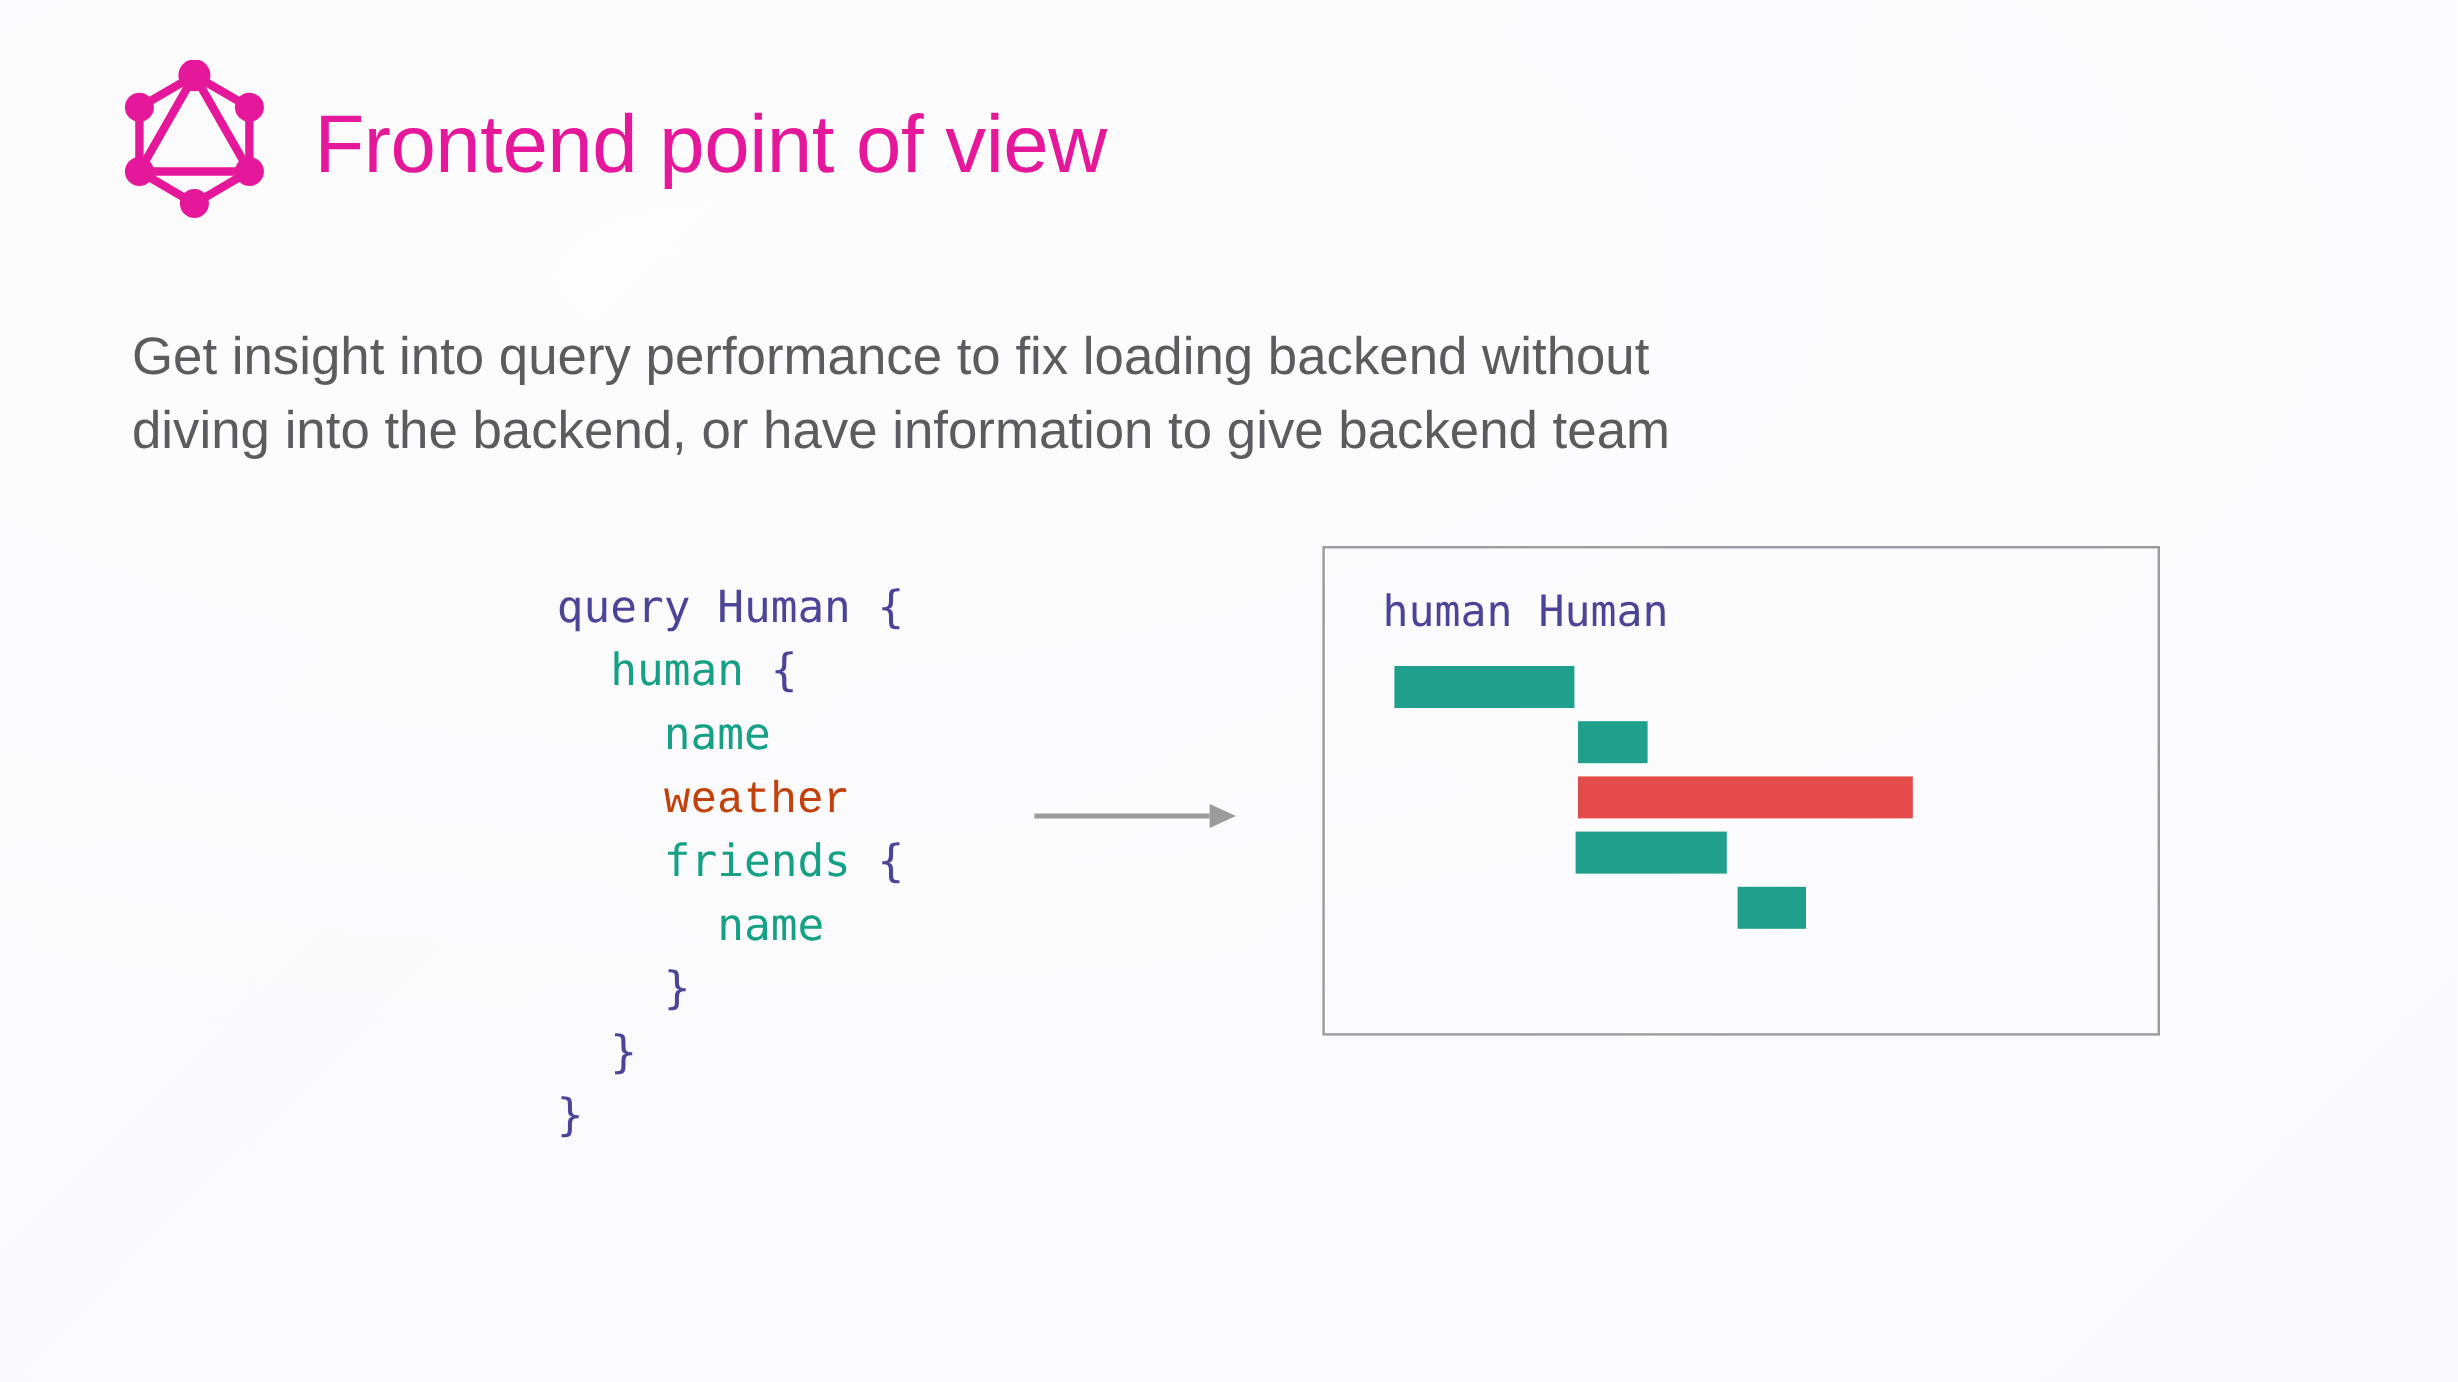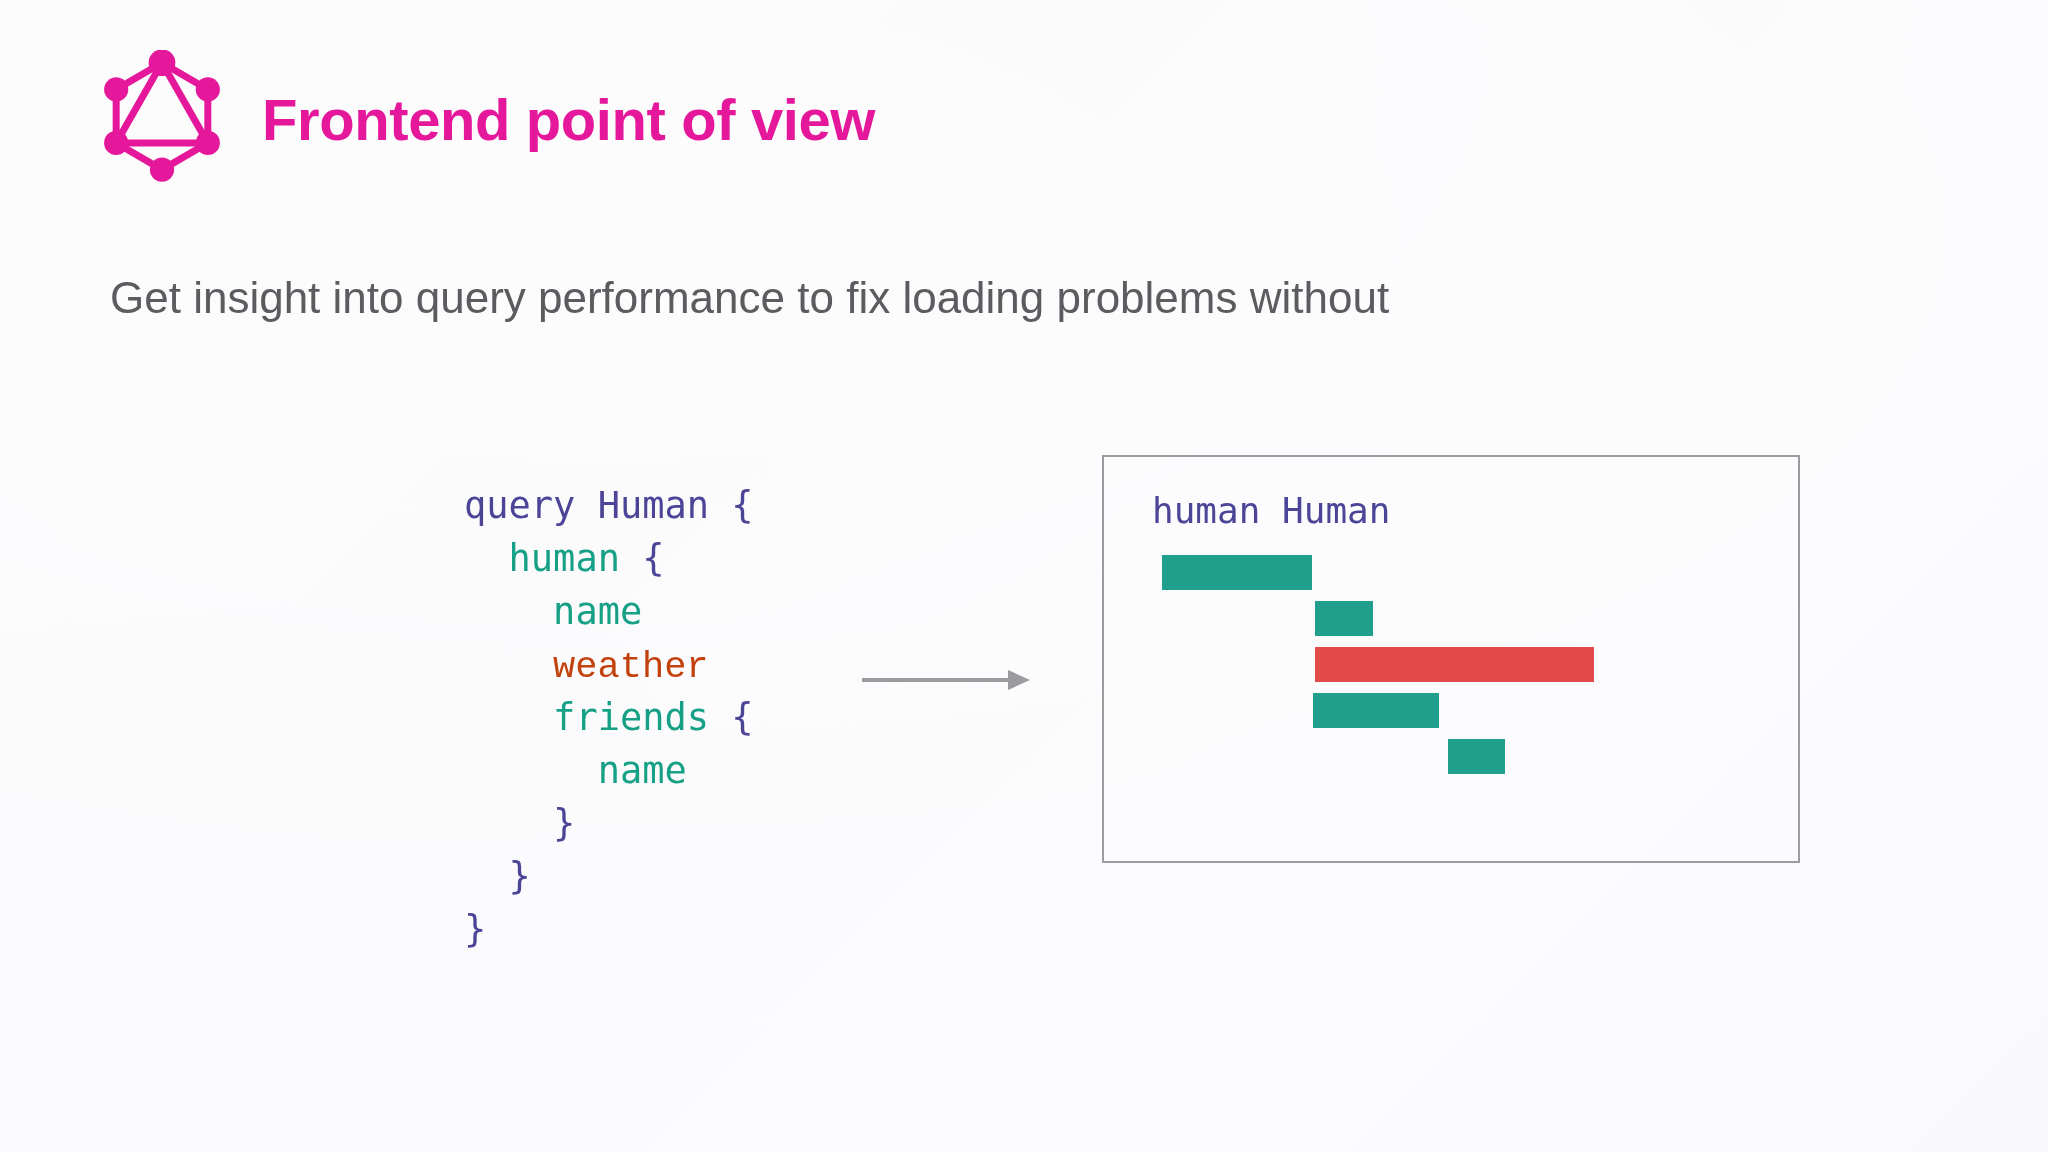--- a/index.html
+++ b/index.html
@@ -21,22 +21,22 @@
     position:absolute;
     left:98px; top:50px;
     display:flex;
     align-items:center;
     gap:36px;
   }
 
   #gql-logo { width:128px; height:140px; display:block; flex:none; }
 
   #page-title {
-    font-size:58px;
-    font-weight:bold;
+    font-size:68px;
+    font-weight:normal;
     letter-spacing:-0.4px;
     white-space:nowrap;
     line-height:1;
   }
 
   
   #subtitle {
     position:absolute;
     left:110px; top:268px;
     width:1560px;
@@ -133,21 +133,22 @@
       <circle cx="50" cy="94" r="9.5"></circle>
       <circle cx="14" cy="73" r="9.5"></circle>
       <circle cx="14" cy="31" r="9.5"></circle>
     </g>
   </svg>
 
   <h1 id="page-title" style="color: rgb(229, 24, 155);">Frontend point of view</h1>
 </div>
 
 <div id="subtitle" style="color: rgb(92, 92, 96);">
-  <span class="line">Get insight into query performance to fix loading problems without</span>
+  <span class="line">Get insight into query performance to fix loading backend without</span>
+  <span class="line">diving into the backend, or have information to give backend team</span>
 </div>
 
 <pre id="code-block"><span class="code-line"><span class="tok-key">query </span><span class="tok-key">Human </span><span class="tok-brace">{</span></span><span class="code-line">  <span class="tok-field">human </span><span class="tok-brace">{</span></span><span class="code-line">    <span class="tok-field">name</span></span><span class="code-line">    <span class="tok-slow">weather</span></span><span class="code-line">    <span class="tok-field">friends </span><span class="tok-brace">{</span></span><span class="code-line">      <span class="tok-field">name</span></span><span class="code-line">    <span class="tok-brace">}</span></span><span class="code-line">  <span class="tok-brace">}</span></span><span class="code-line"><span class="tok-brace">}</span></span></pre>
 
 <svg id="flow-arrow" viewBox="0 0 170 40">
   <line x1="2" y1="20" x2="148" y2="20" stroke="#9a9a9f" stroke-width="4"></line>
   <polygon points="148,10 170,20 148,30" fill="#9a9a9f"></polygon>
 </svg>
 
 <div id="timeline-panel" style="border-color: rgb(155, 155, 161);">

